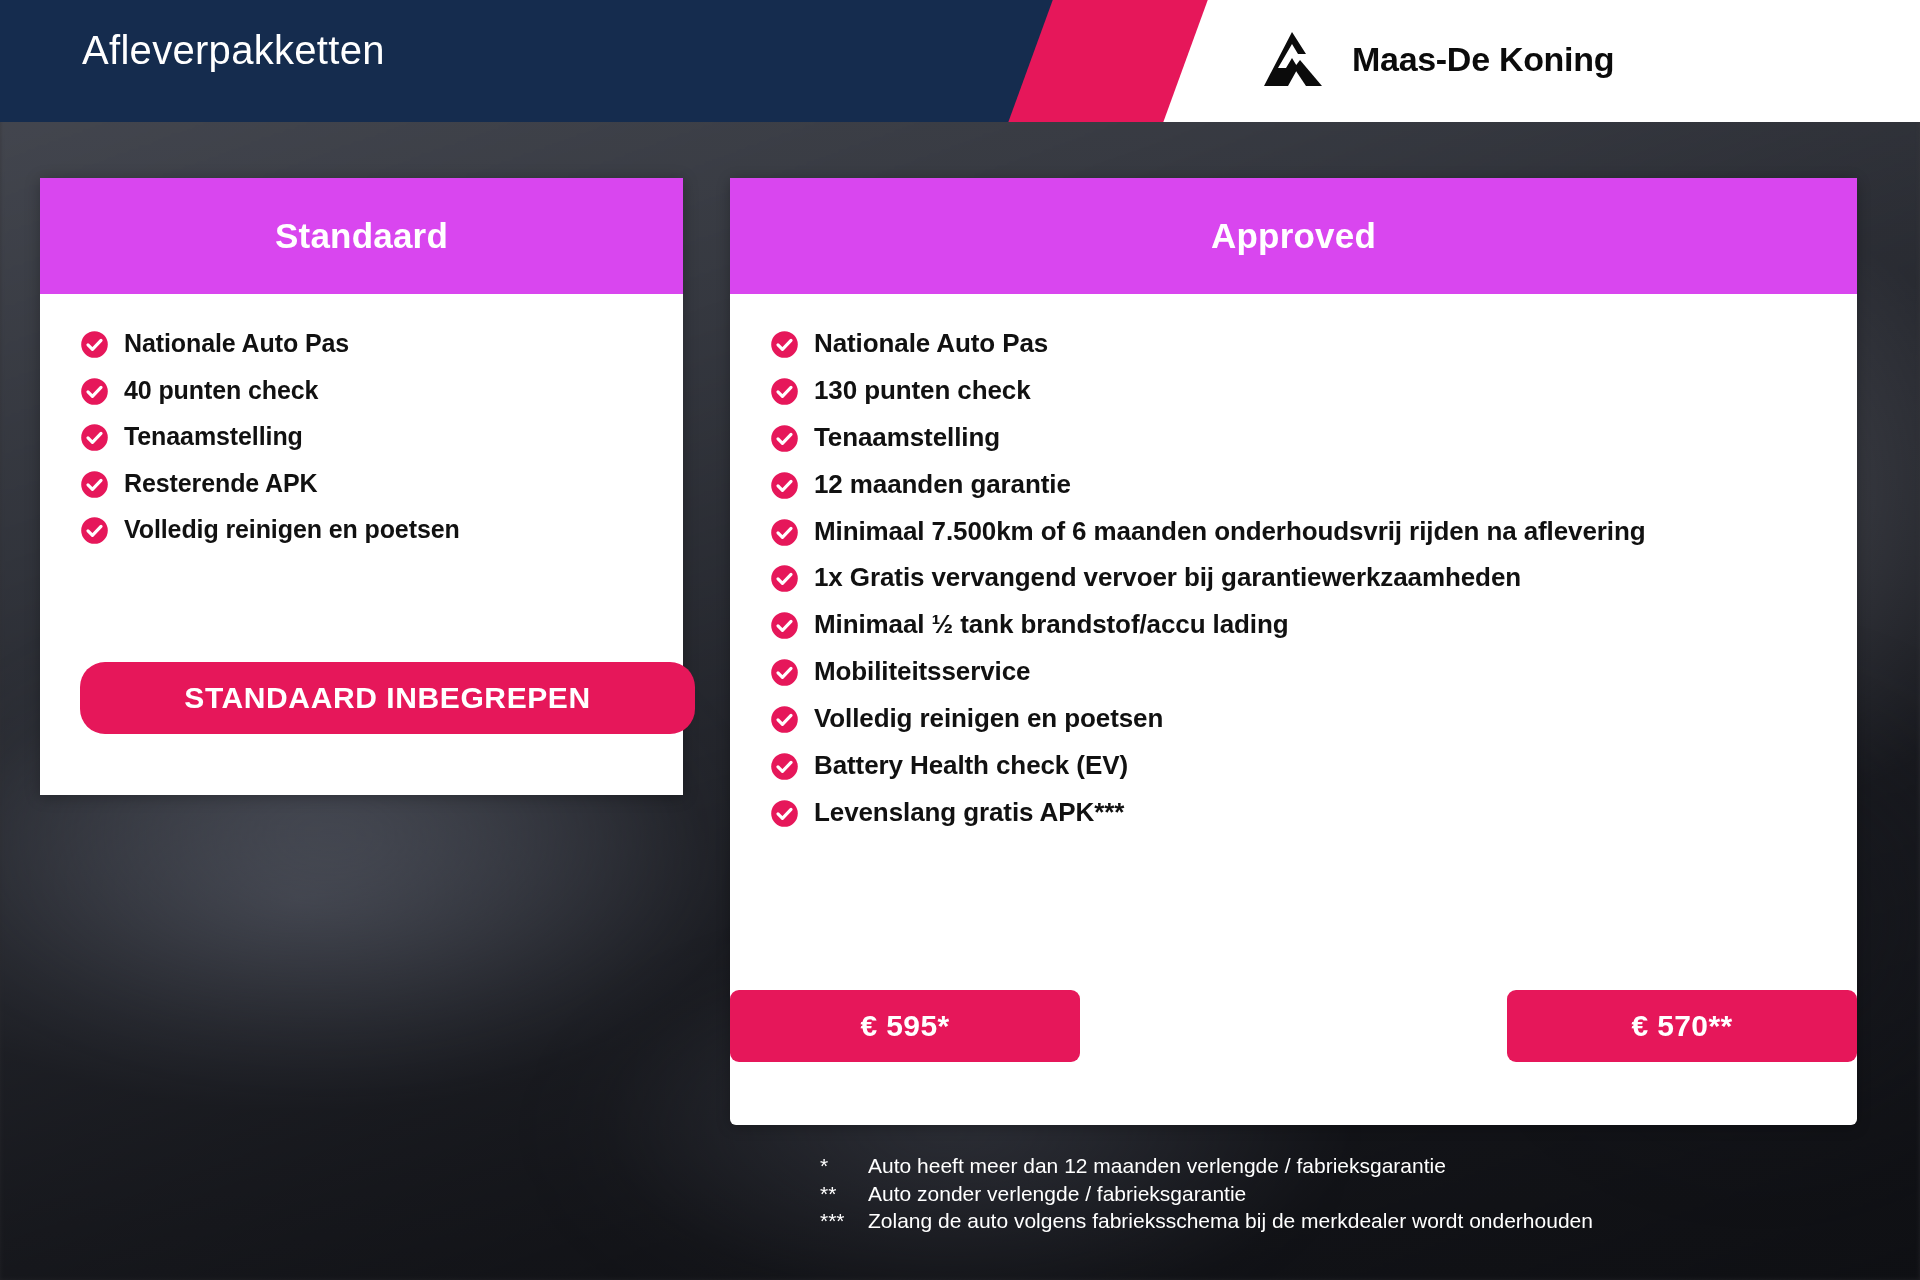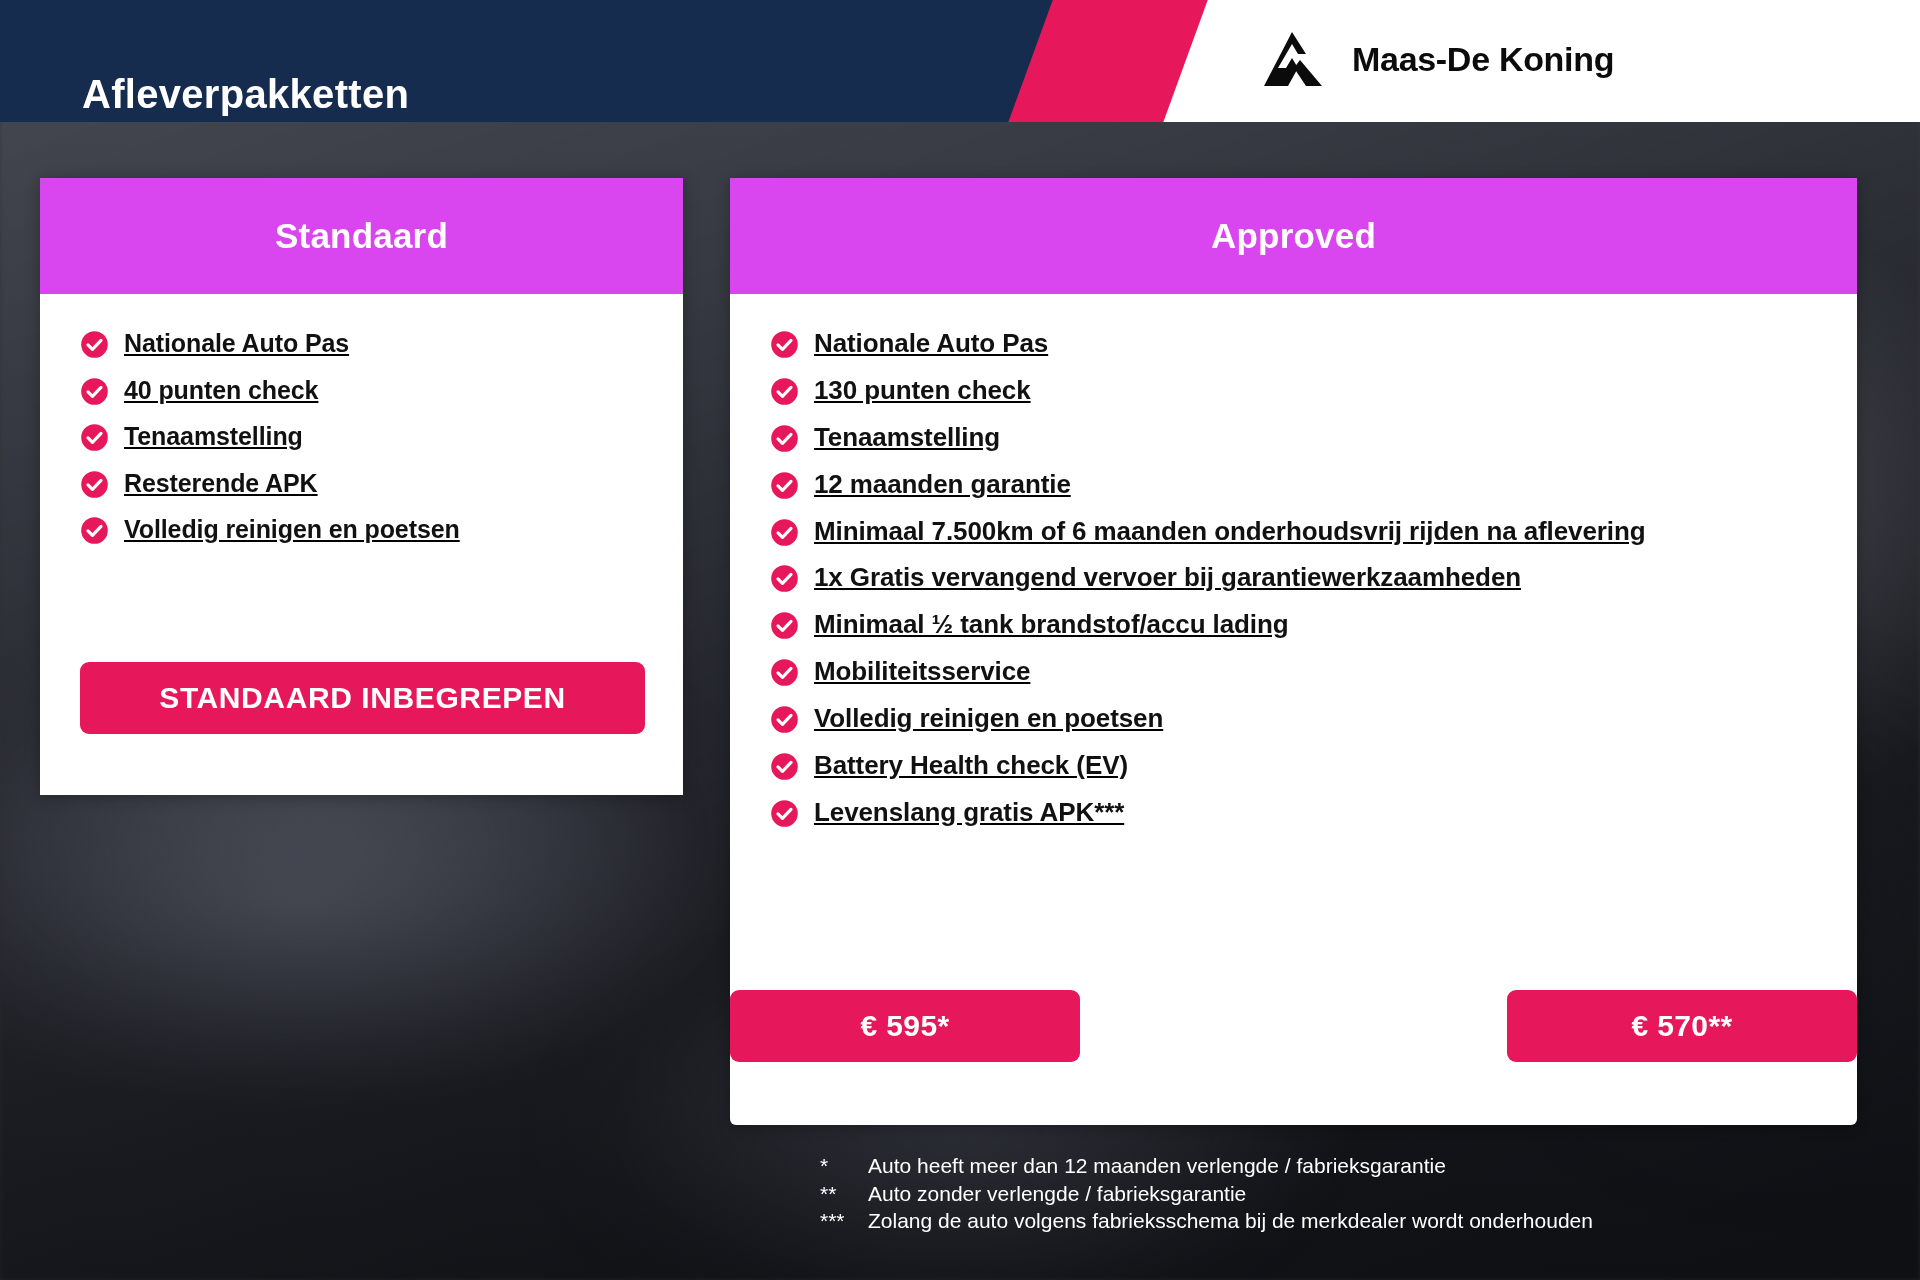--- a/index.html
+++ b/index.html
@@ -88,25 +88,24 @@
     left: 1185px;
     width: 900px;
     height: 145px;
     background: #FFFFFF;
     transform: skewX(-20deg);
   }
   .header-title {
     position: absolute;
     left: 82px; top: 28px;
     font-size: 40px;
-    font-weight: bold;
+    font-weight: normal;
     color: #FFFFFF;
     letter-spacing: 0.3px;
     z-index: 3;
-    margin-top: 44px;
   }
   .brand {
     position: absolute;
     left: 1262px; top: 30px;
     display: flex;
     align-items: center;
     gap: 28px;
     z-index: 4;
   }
   .brand-mark { width: 62px; height: 58px; display: block; }
@@ -143,21 +142,20 @@
   }
   .card-body {
     padding: 32px 38px 0 40px;
   }
 
   .feature-list { list-style: none; }
   .feature-item {
     display: flex;
     align-items: flex-start;
     margin-bottom: 12px;
-    text-decoration: underline;
   }
   .check-icon {
     flex: 0 0 auto;
     width: 29px; height: 29px;
     margin-top: 4px;
     margin-right: 15px;
   }
   .feature-text {
     font-size: 25px;
     font-weight: bold;
@@ -174,23 +172,24 @@
     border: none;
     border-radius: 9px;
     color: #FFFFFF;
     font-weight: bold;
     font-family: "Liberation Sans", sans-serif;
     cursor: pointer;
   }
   .btn-standard {
     position: absolute;
     left: 40px; top: 484px;
-    width: 565px; height: 72px;
+    width: 615px; height: 72px;
     font-size: 30px;
     letter-spacing: 0.6px;
+    border-radius: 25px;
   }
   .price-row {
     position: absolute;
     left: 0; right: 0;
     top: 812px;
     display: flex;
     justify-content: space-between;
     gap: 58px;
   }
   .btn-price {

